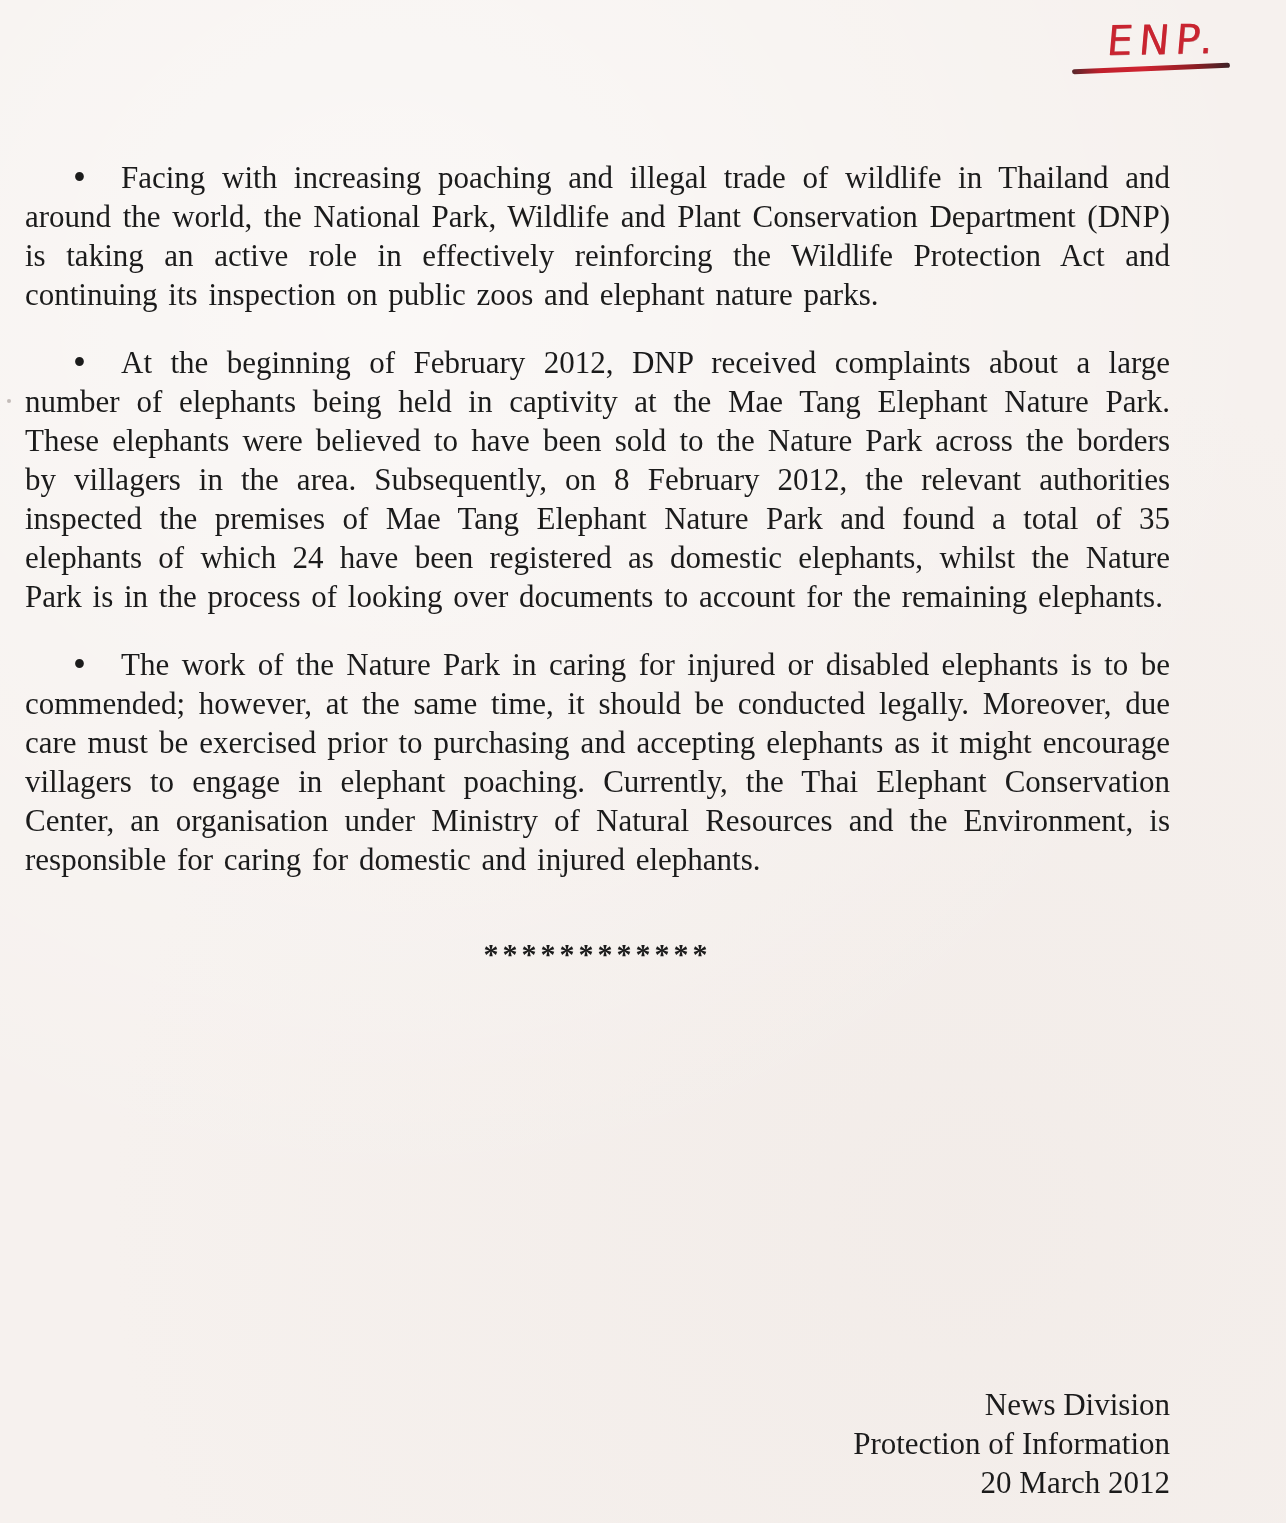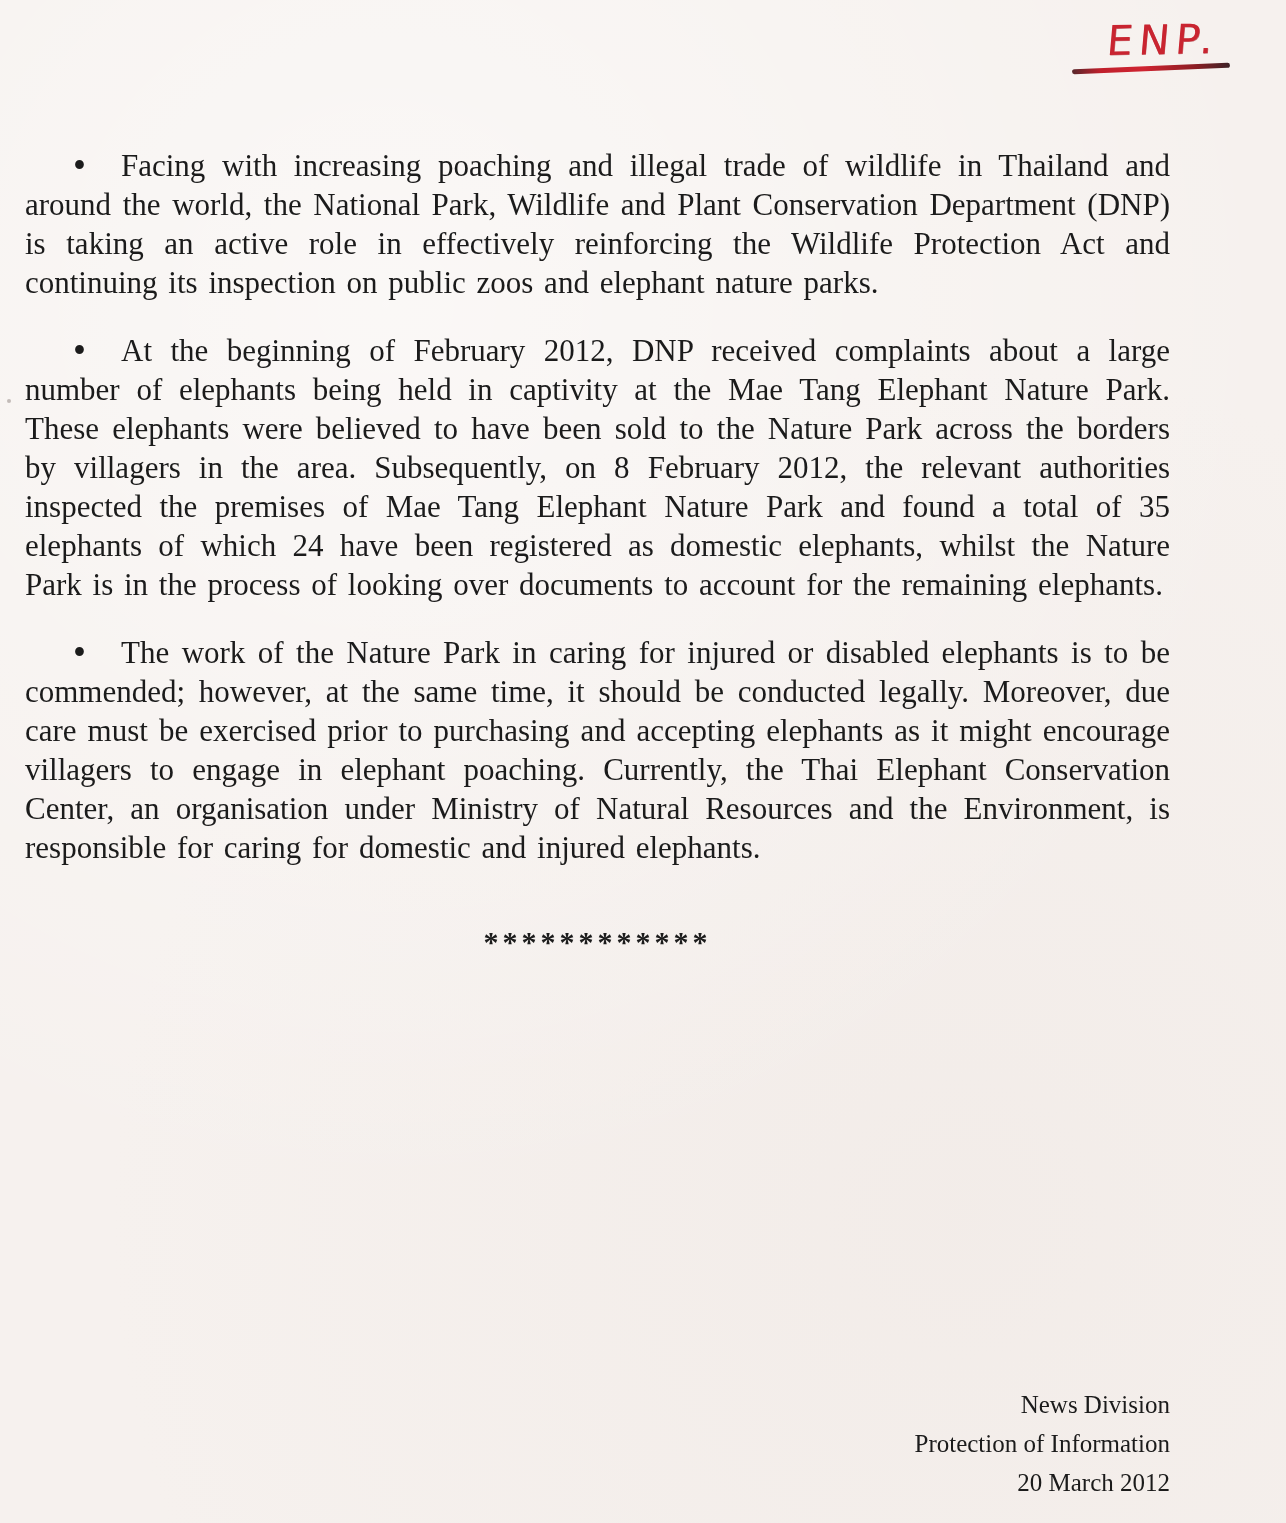--- a/index.html
+++ b/index.html
@@ -46,21 +46,21 @@
     width: 158px;
     height: 5px;
     border-radius: 3px;
     background: linear-gradient(90deg, #58272b 0%, #c0202c 18%, #cf2431 45%, #8c1e24 78%, #3c2226 100%);
     transform: rotate(-2.4deg);
   }
   
   .content {
     position: absolute;
     left: 25px;
-    top: 146px;
+    top: 158px;
     width: 1145px;
   }
   .bullet-para {
     margin: 0 0 29px 0;
     font-size: 31px;
     line-height: 39px;
     text-align: justify;
     text-align-last: left;
     word-spacing: 3px;
     text-indent: 48px;
@@ -78,21 +78,21 @@
     font-size: 30px;
     font-weight: bold;
     letter-spacing: 4px;
     text-align: center;
   }
   .footer {
     position: absolute;
     right: 116px;
     top: 1385px;
     text-align: right;
-    font-size: 25px;
+    font-size: 31px;
     line-height: 39px;
   }
   .scan-speck {
     position: absolute;
     left: 7px;
     top: 399px;
     width: 4px;
     height: 4px;
     border-radius: 50%;
     background: #b4aca9;

